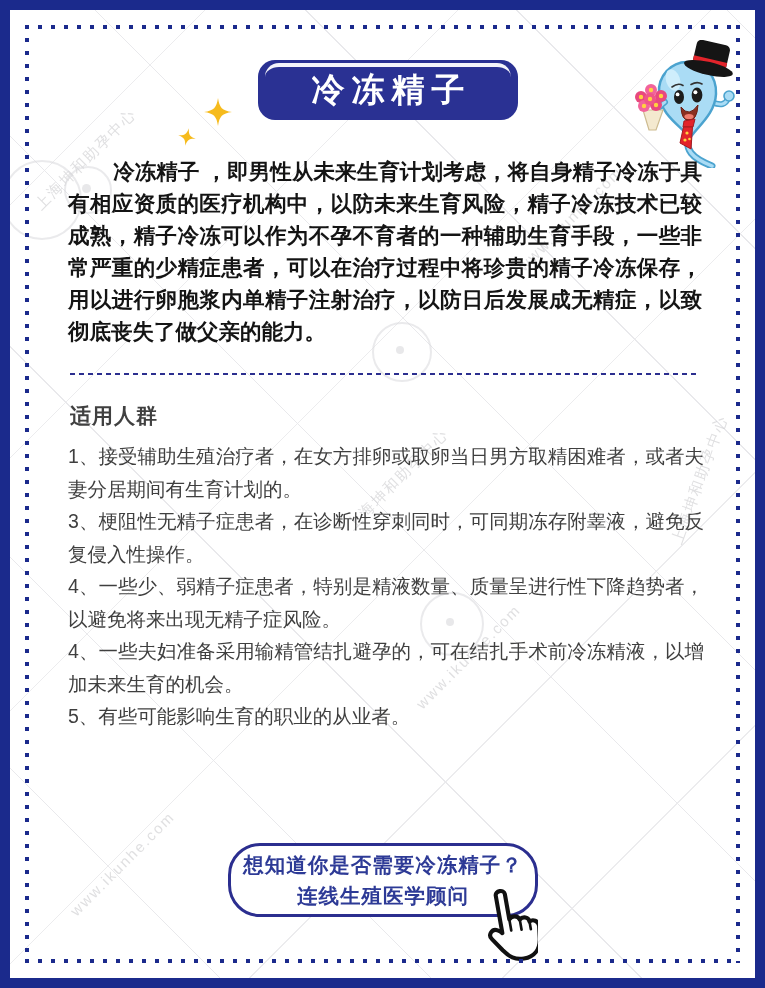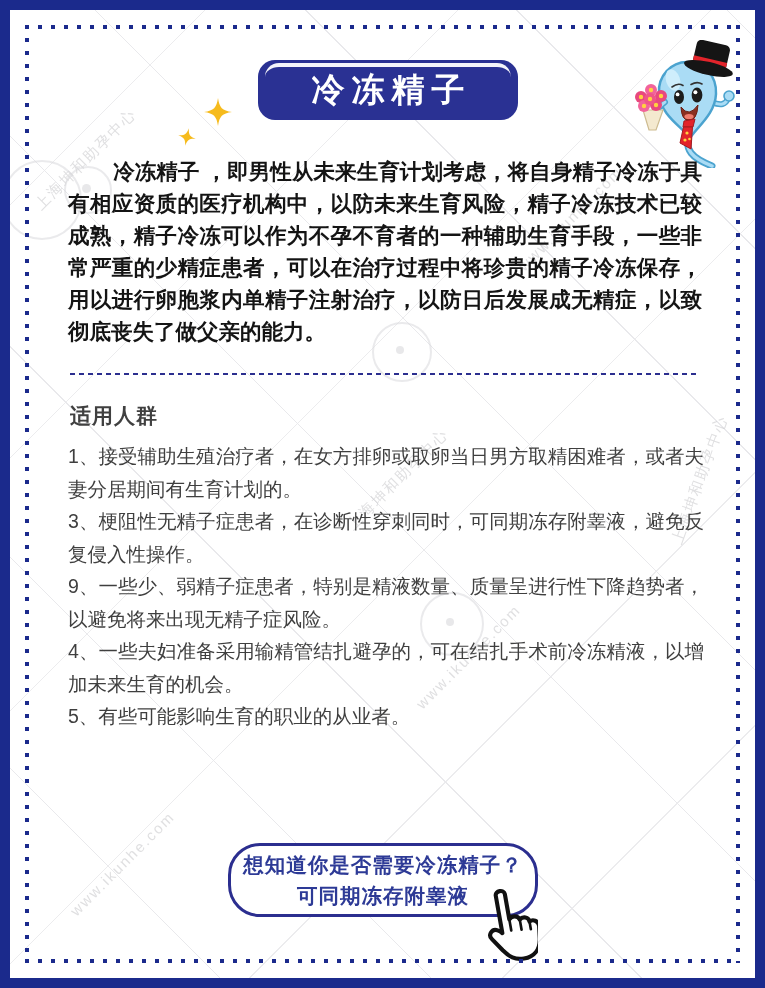--- a/index.html
+++ b/index.html
@@ -139,28 +139,28 @@
   </svg>
 
   <p class="intro">冷冻精子 ，即男性从未来生育计划考虑，将自身精子冷冻于具有相应资质的医疗机构中，以防未来生育风险，精子冷冻技术已较成熟，精子冷冻可以作为不孕不育者的一种辅助生育手段，一些非常严重的少精症患者，可以在治疗过程中将珍贵的精子冷冻保存，用以进行卵胞浆内单精子注射治疗，以防日后发展成无精症，以致彻底丧失了做父亲的能力。</p>
 
   <div class="divider"></div>
 
   <h2 class="section-heading">适用人群</h2>
   <ul class="apply-list">
     <li>1、接受辅助生殖治疗者，在女方排卵或取卵当日男方取精困难者，或者夫妻分居期间有生育计划的。</li>
     <li>3、梗阻性无精子症患者，在诊断性穿刺同时，可同期冻存附睾液，避免反复侵入性操作。</li>
-    <li>9、一些少、弱精子症患者，特别是精液数量、质量呈进行性下降趋势者，以避免将来出现无精子症风险。</li>
+    <li>4、一些少、弱精子症患者，特别是精液数量、质量呈进行性下降趋势者，以避免将来出现无精子症风险。</li>
     <li>4、一些夫妇准备采用输精管结扎避孕的，可在结扎手术前冷冻精液，以增加未来生育的机会。</li>
     <li>5、有些可能影响生育的职业的从业者。</li>
   </ul>
 
   <button class="cta-button">
     <span>想知道你是否需要冷冻精子？</span>
-    <span>可同期冻存附睾液</span>
+    <span>连线生殖医学顾问</span>
   </button>
   <svg class="hand-pointer" viewBox="0 0 60 74">
     <g transform="rotate(-10 30 37)">
       <path d="M24,8 c0,-5 9,-5 9,0 l0,25 c3,-3.5 9,-2.5 10,2 c3.5,-3 9,-1 9,3.5 c3.5,-2 8.5,0.5 8.5,5.5 l-1.5,12 c-1.5,11 -8.5,17 -18.5,17 c-9,0 -14,-4.5 -19,-11.5 l-8.5,-12.5 c-3.5,-5 2,-10.5 7,-7.5 c2.5,1.5 4,3.5 4,3.5 l0,-37 z" fill="#ffffff" stroke="#111111" stroke-width="4" stroke-linejoin="round"></path>
       <path d="M33,35 l0,9 M43,37 l0,8 M52,40 l0,6" stroke="#111111" stroke-width="2.6" stroke-linecap="round" fill="none"></path>
     </g>
   </svg>
 
 </div>
 

